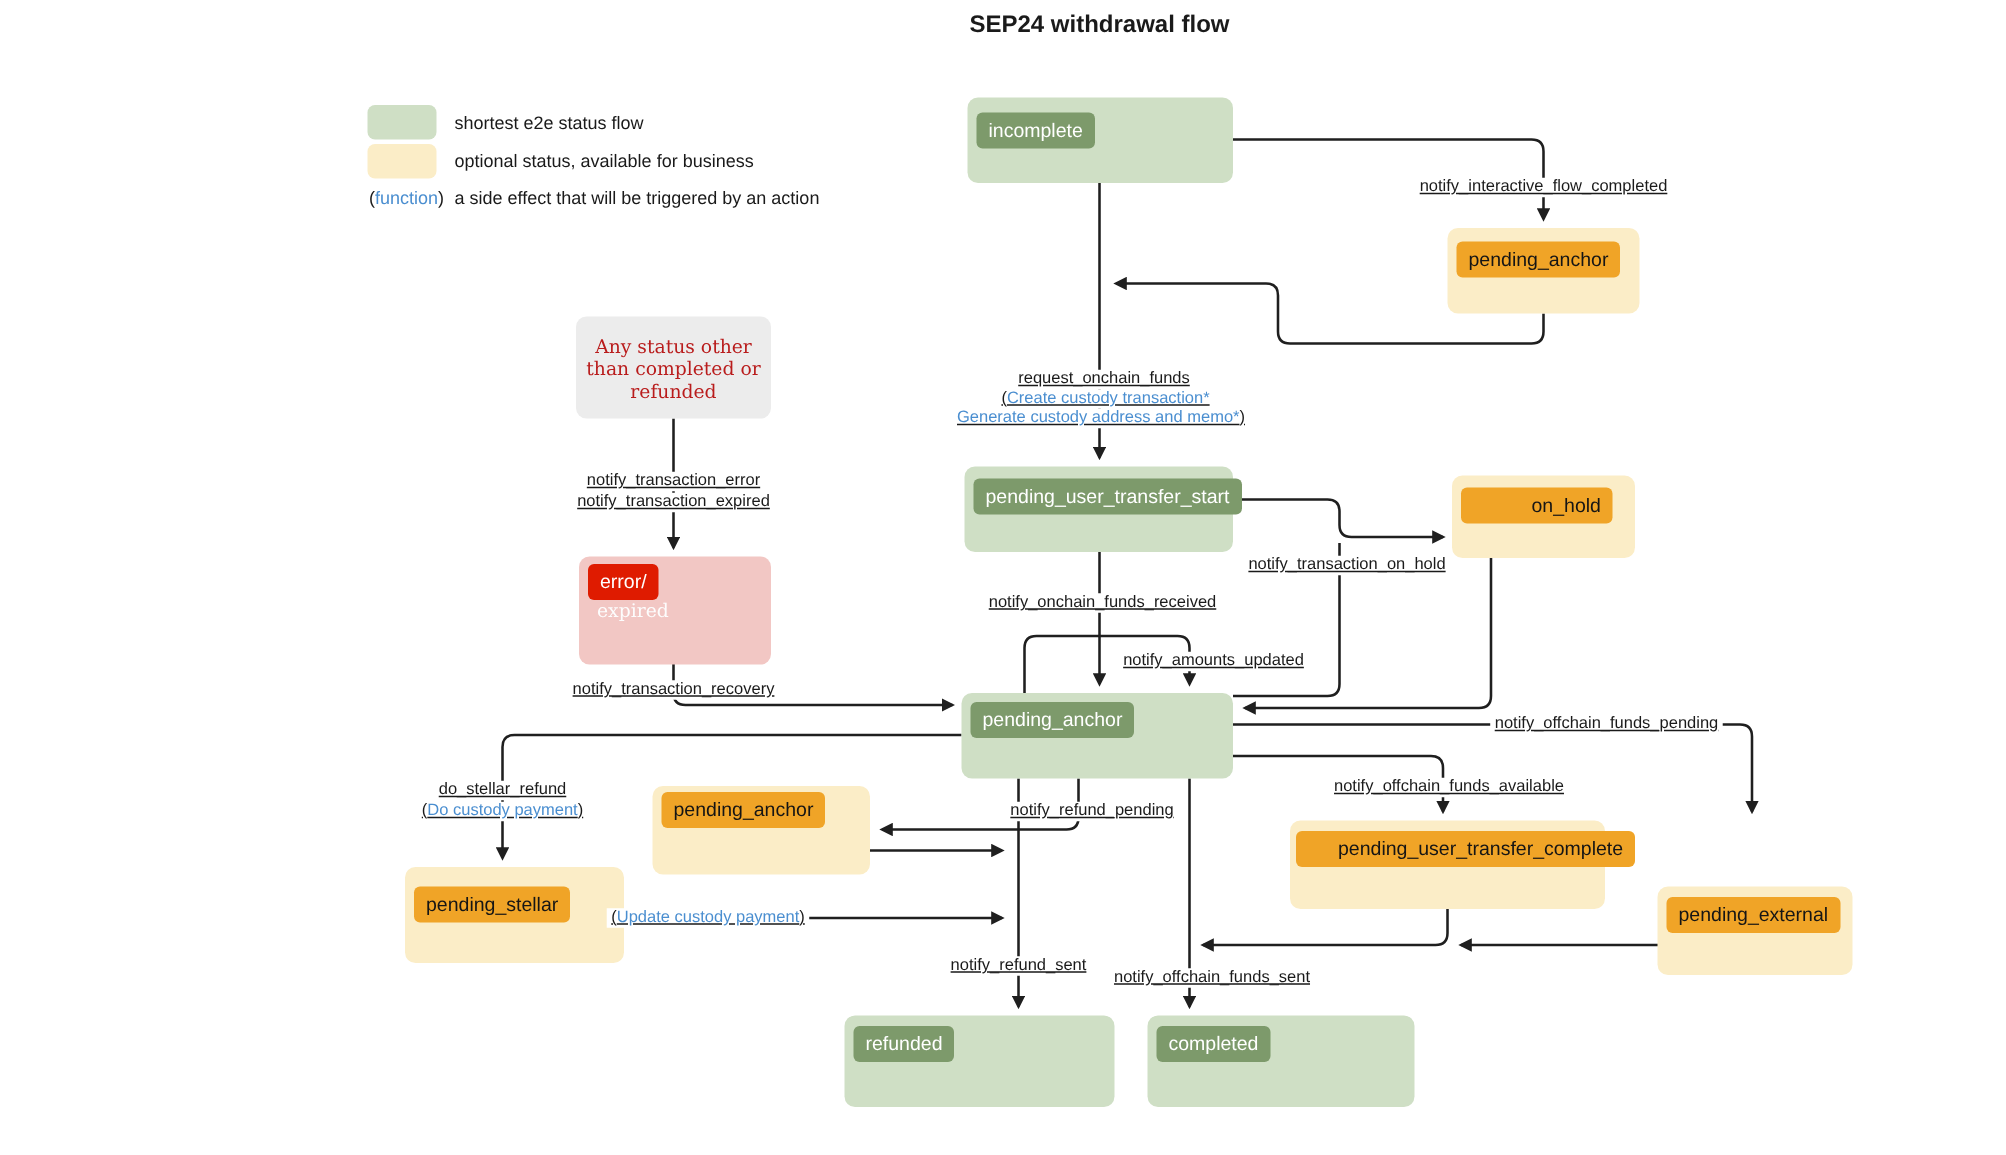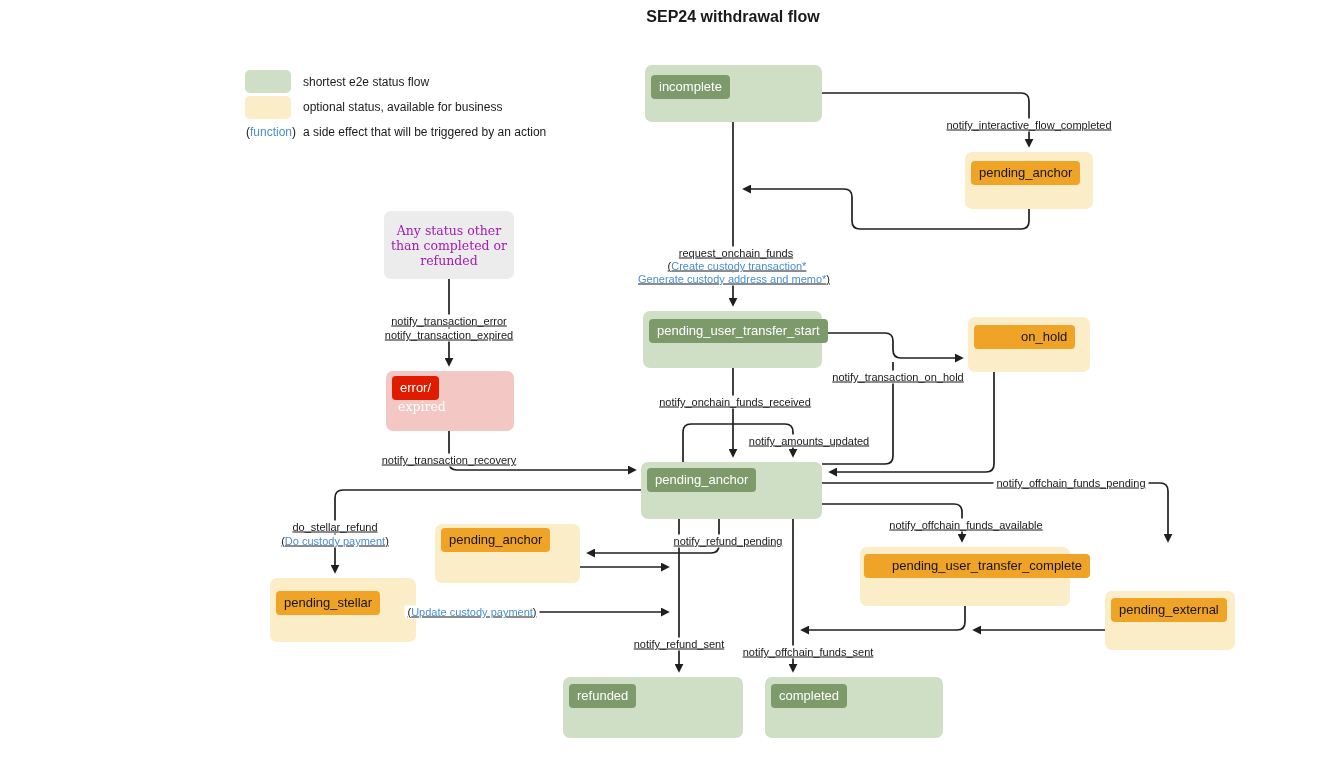--- a/index.html
+++ b/index.html
@@ -23,21 +23,21 @@
   }
   .chip.dark   { background:var(--green-chip,#7d9a6b); color:#ffffff; }
   .chip.orange { background:var(--orange-chip,#f0a427); color:#151515; }
   .chip.red    { background:var(--red-chip,#df1b00); color:#ffffff; }
   .pink-sub {
     position:absolute; left:12px; top:28px; color:#fdfdfd;
     font-family:"DejaVu Serif", serif; font-size:12.5px;
   }
   .gray-text {
     position:absolute; left:0; right:0; top:12px; text-align:center;
-    font-family:"DejaVu Serif", serif; font-size:12.5px; line-height:15px; color:#a21caf;
+    font-family:"DejaVu Serif", serif; font-size:12.5px; line-height:15px; color:#b91c1c;
   }
   
   .elabel {
     position:absolute; transform:translate(-50%,-50%);
     font-size:11px; line-height:13px; white-space:nowrap;
     background:#ffffff; padding:0 3px; text-align:center; z-index:3;text-decoration:underline;
   }
   .blue { color:var(--blue-text,#4a8ed0); }
   
   .swatch { position:absolute; width:46px; height:23px; border-radius:5px; }
@@ -100,21 +100,21 @@
   </div>
 
   <div class="node bg-gray" style="left:384px;top:211px;width:130px;height:68px;">
     <div class="gray-text">
       <div>Any status other</div>
       <div>than completed or</div>
       <div>refunded</div>
     </div>
   </div>
 
-  <div class="node bg-pink" style="left:386px;top:371px;width:128px;height:60px;text-align:right;">
+  <div class="node bg-pink" style="left:386px;top:371px;width:128px;height:72px;text-align:right;">
     <span class="chip red" style="left:6px;top:5px;">error/</span>
     <span class="pink-sub">expired</span>
   </div>
 
   <div class="node bg-green" style="left:643px;top:311px;width:179px;height:57px;">
     <span class="chip dark" style="left:6px;top:8px;">pending_user_transfer_start</span>
   </div>
 
   <div class="node bg-cream" style="left:968px;top:317px;width:122px;height:55px;">
     <span class="chip orange" style="left:6px;top:8px;padding-left:47px;">on_hold</span>

